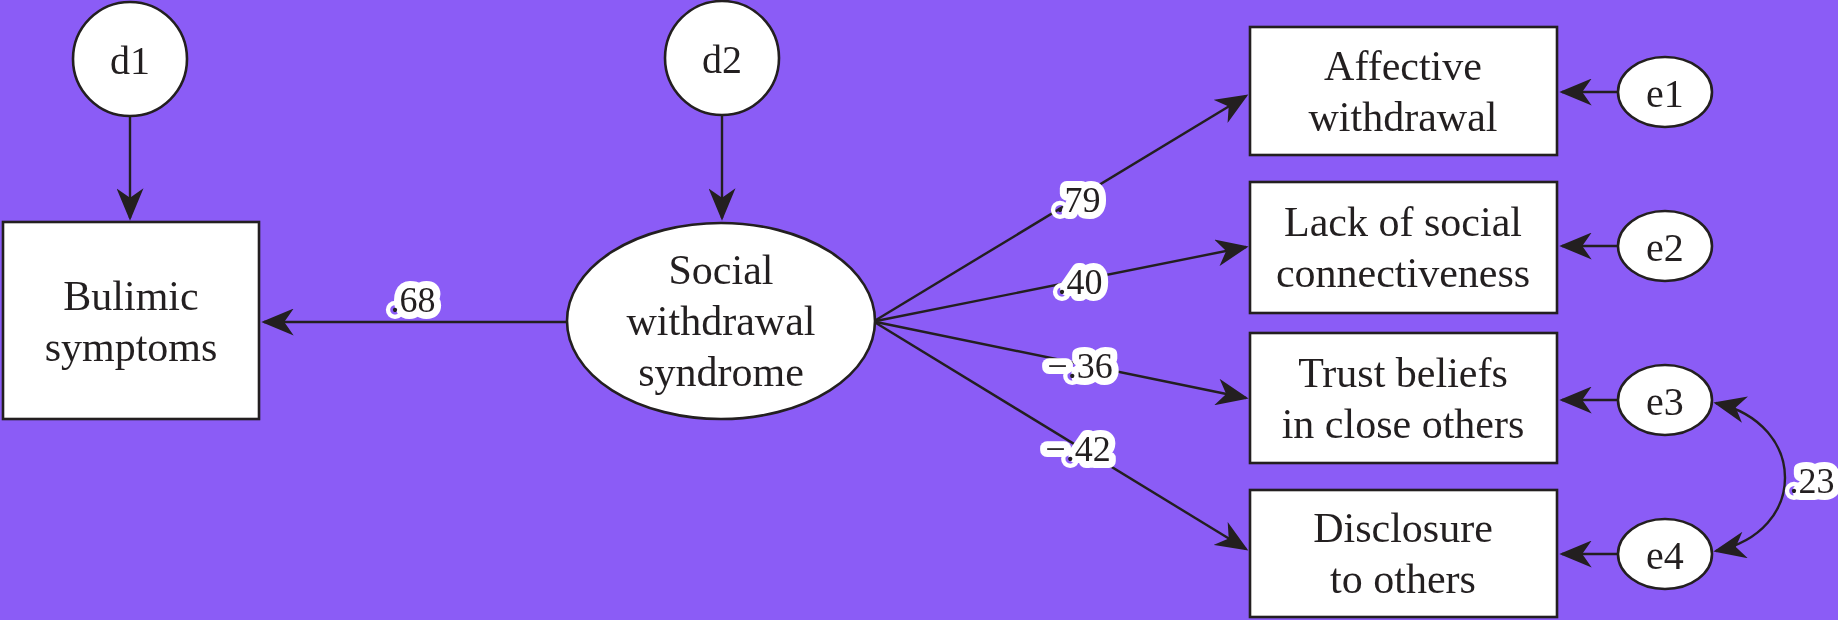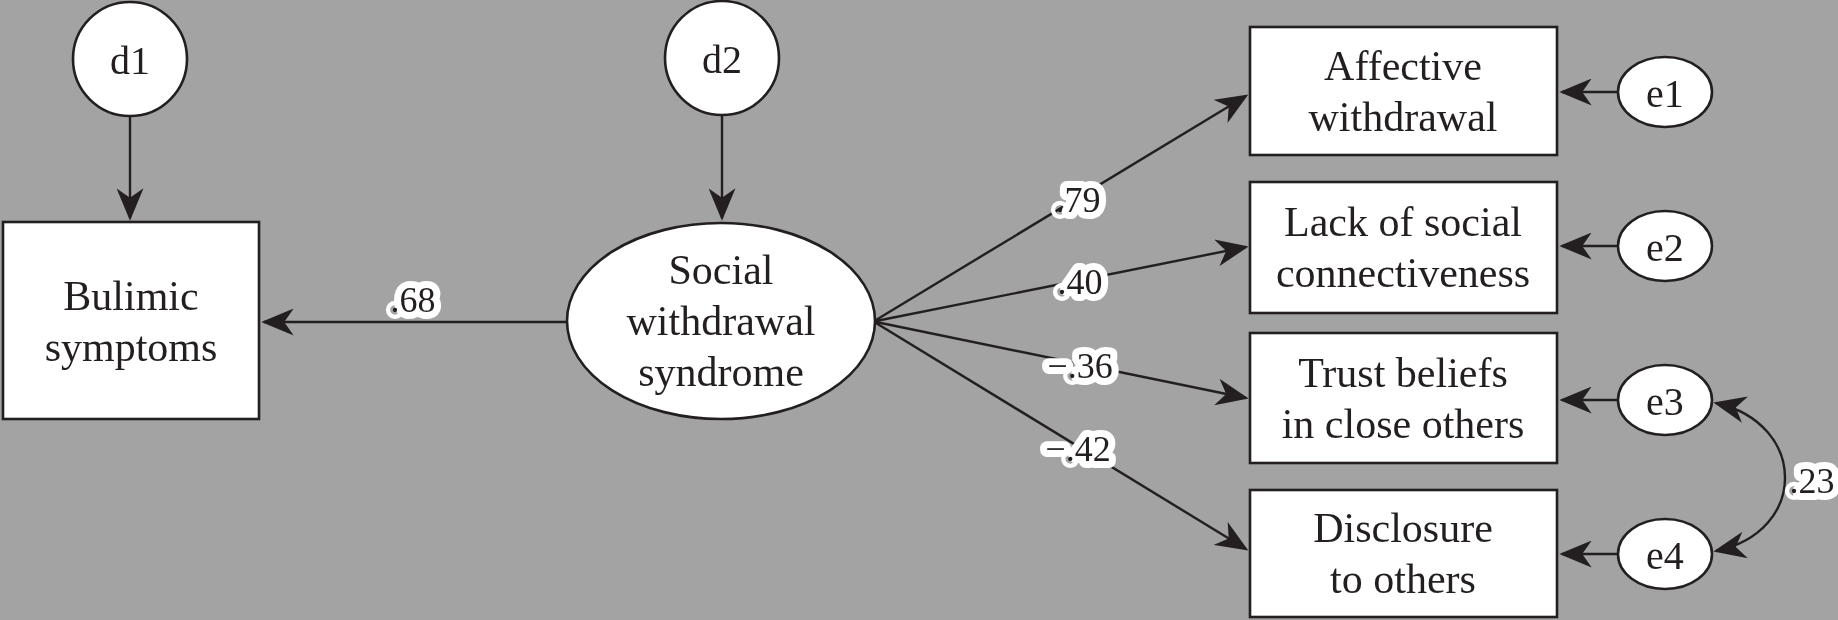--- a/index.html
+++ b/index.html
@@ -4,21 +4,21 @@
 <style>
   html, body {
     margin: 0;
     padding: 0;
     background: #ffffff;
   }
   .stage {
     position: relative;
     width: 1838px;
     height: 620px;
-    background: #a3a3a3;
+    background: #8b5cf6;
     overflow: hidden;
   }
   svg {
     display: block;
     font-family: "Liberation Serif", "DejaVu Serif", serif;
   }
   .shape {
     fill: #ffffff;
     stroke: #231f20;
     stroke-width: 2.6;

